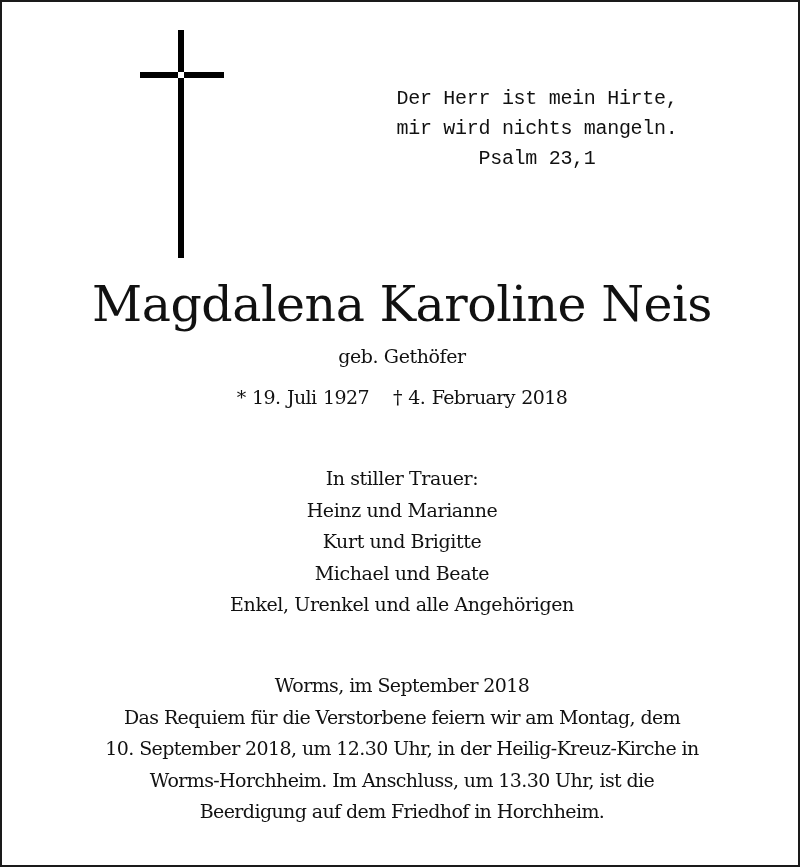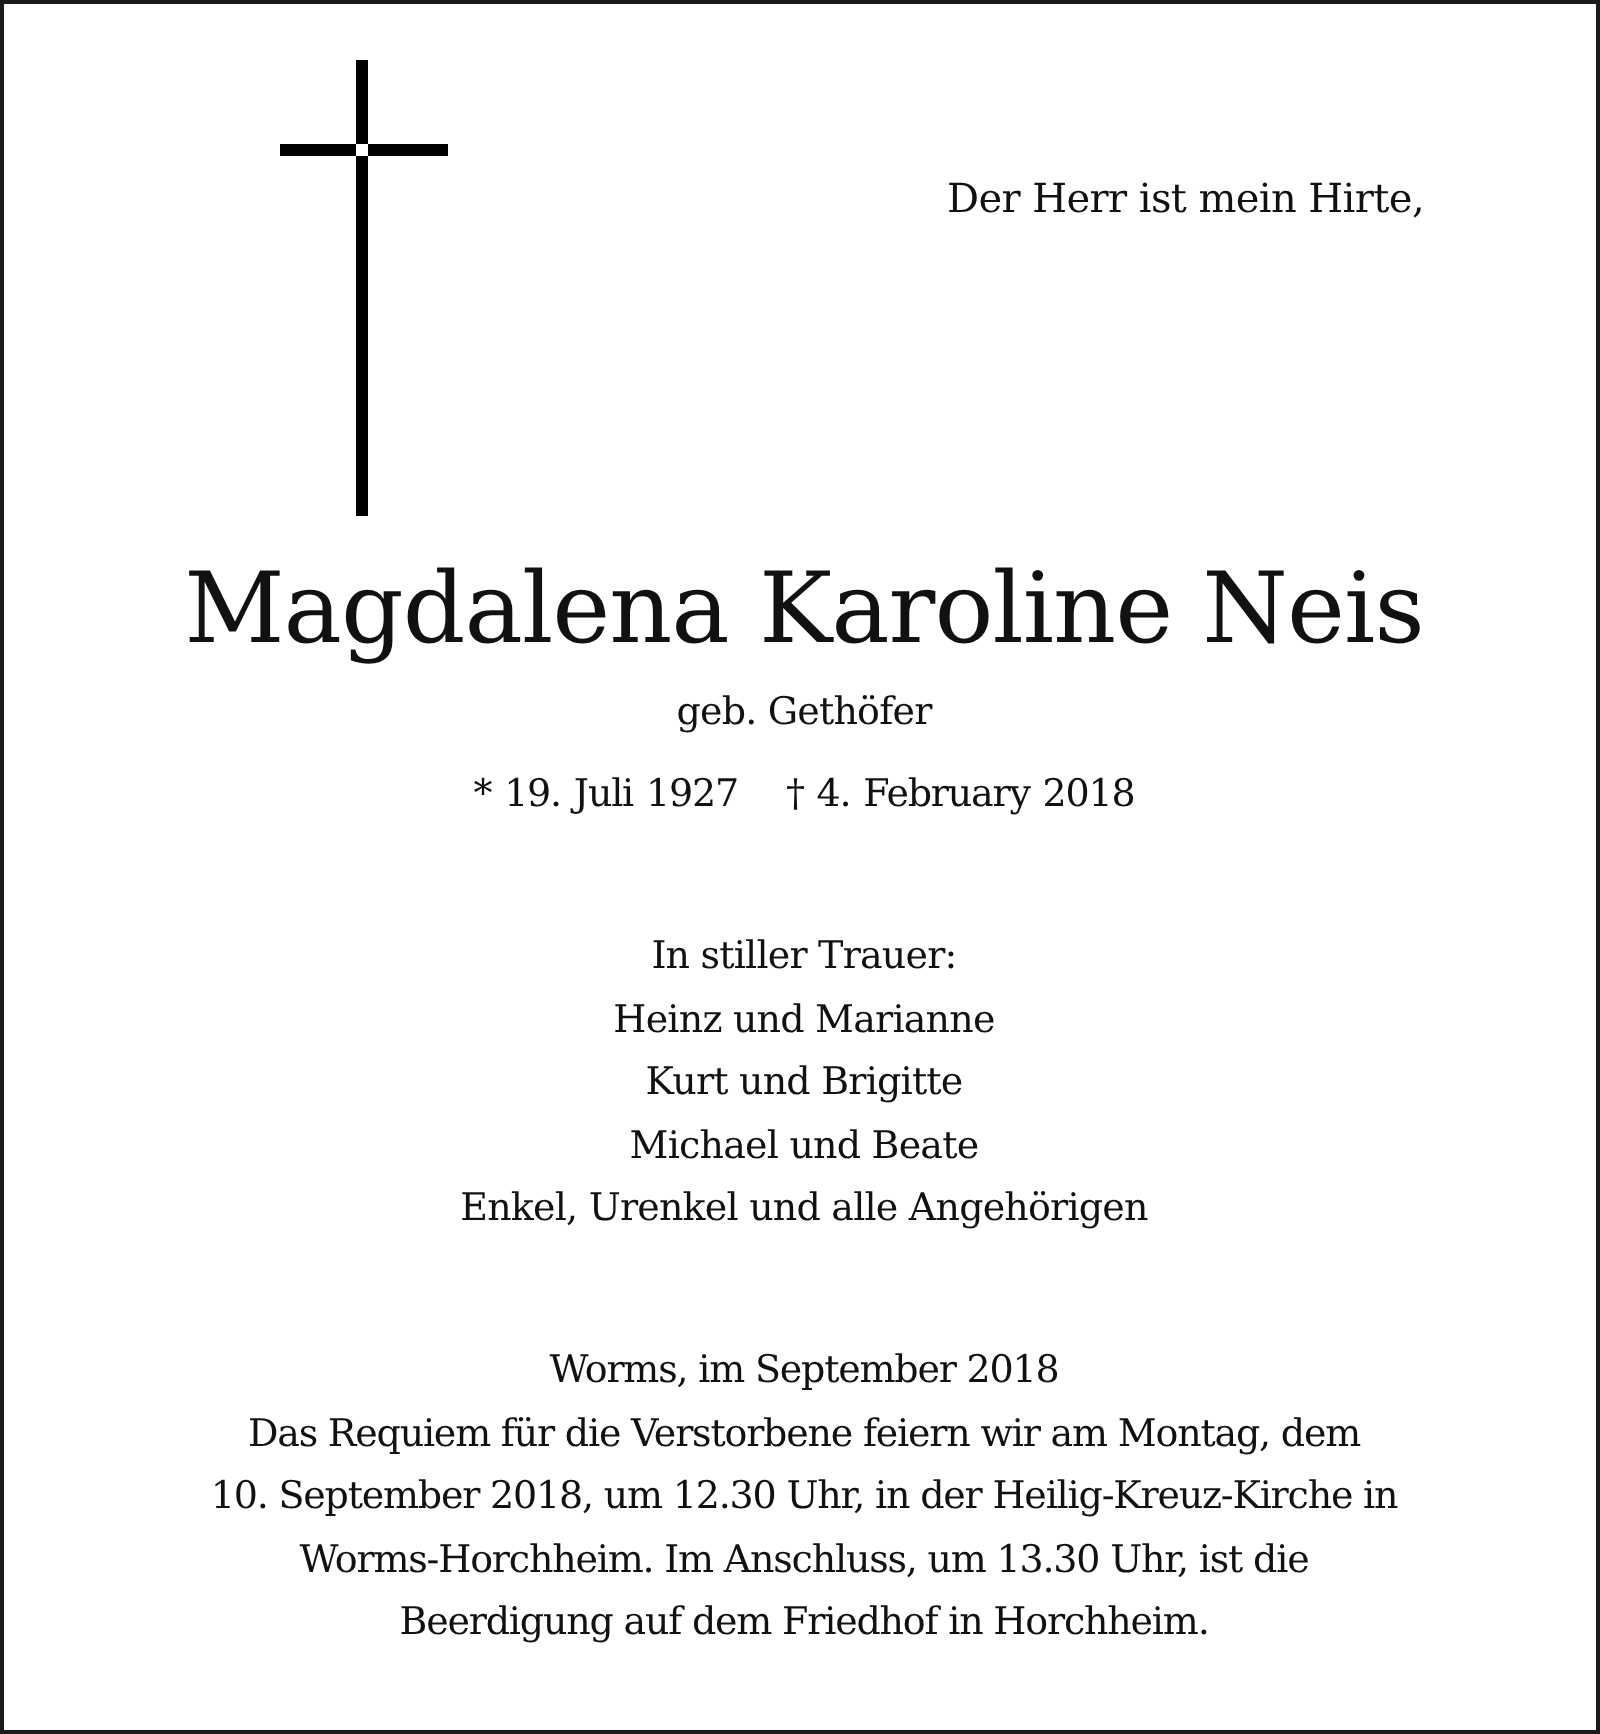--- a/index.html
+++ b/index.html
@@ -9,21 +9,21 @@
     box-sizing: border-box; border: 2px solid #1a1a1a; background: #fff;
   }
   .serif { font-family: "DejaVu Serif", "Liberation Serif", serif; color: #111; }
   .cross { position: absolute; left: 138px; top: 28px; width: 84px; height: 228px; }
   .cross .v { position: absolute; left: 38px; top: 0; width: 6px; height: 228px; background: #000; }
   .cross .h { position: absolute; left: 0; top: 42px; width: 84px; height: 6px; background: #000; }
   .cross .gap { position: absolute; left: 38px; top: 42px; width: 6px; height: 6px; background: #fff; }
 
   .psalm {
     position: absolute; left: 360px; top: 82px; width: 350px;
-    text-align: right; font-size: 20px; line-height: 30px; letter-spacing: -0.3px;
+    text-align: center; font-size: 20px; line-height: 30px; letter-spacing: -0.3px; font-family: Liberation Mono, monospace;
   }
   .name {
     position: absolute; left: 0; top: 268px; width: 800px; text-align: center;
     font-size: 49px; line-height: 70px; letter-spacing: -0.5px;
   }
   .birthname {
     position: absolute; left: 0; top: 340px; width: 800px; text-align: center;
     font-size: 19px; line-height: 28px; letter-spacing: -0.4px;
   }
   .dates {
@@ -47,20 +47,22 @@
 <div class="frame">
 
   <div class="cross">
     <div class="v"></div>
     <div class="h"></div>
     <div class="gap"></div>
   </div>
 
   <div class="psalm serif">
     <span class="line">Der Herr ist mein Hirte,</span>
+    <span class="line">mir wird nichts mangeln.</span>
+    <span class="line">Psalm 23,1</span>
   </div>
 
   <div class="name serif">Magdalena Karoline Neis</div>
 
   <div class="birthname serif">geb. Gethöfer</div>
 
   <div class="dates serif">
     <span>* 19. Juli 1927</span><span class="sep"></span><span>† 4. February 2018</span>
   </div>
 

